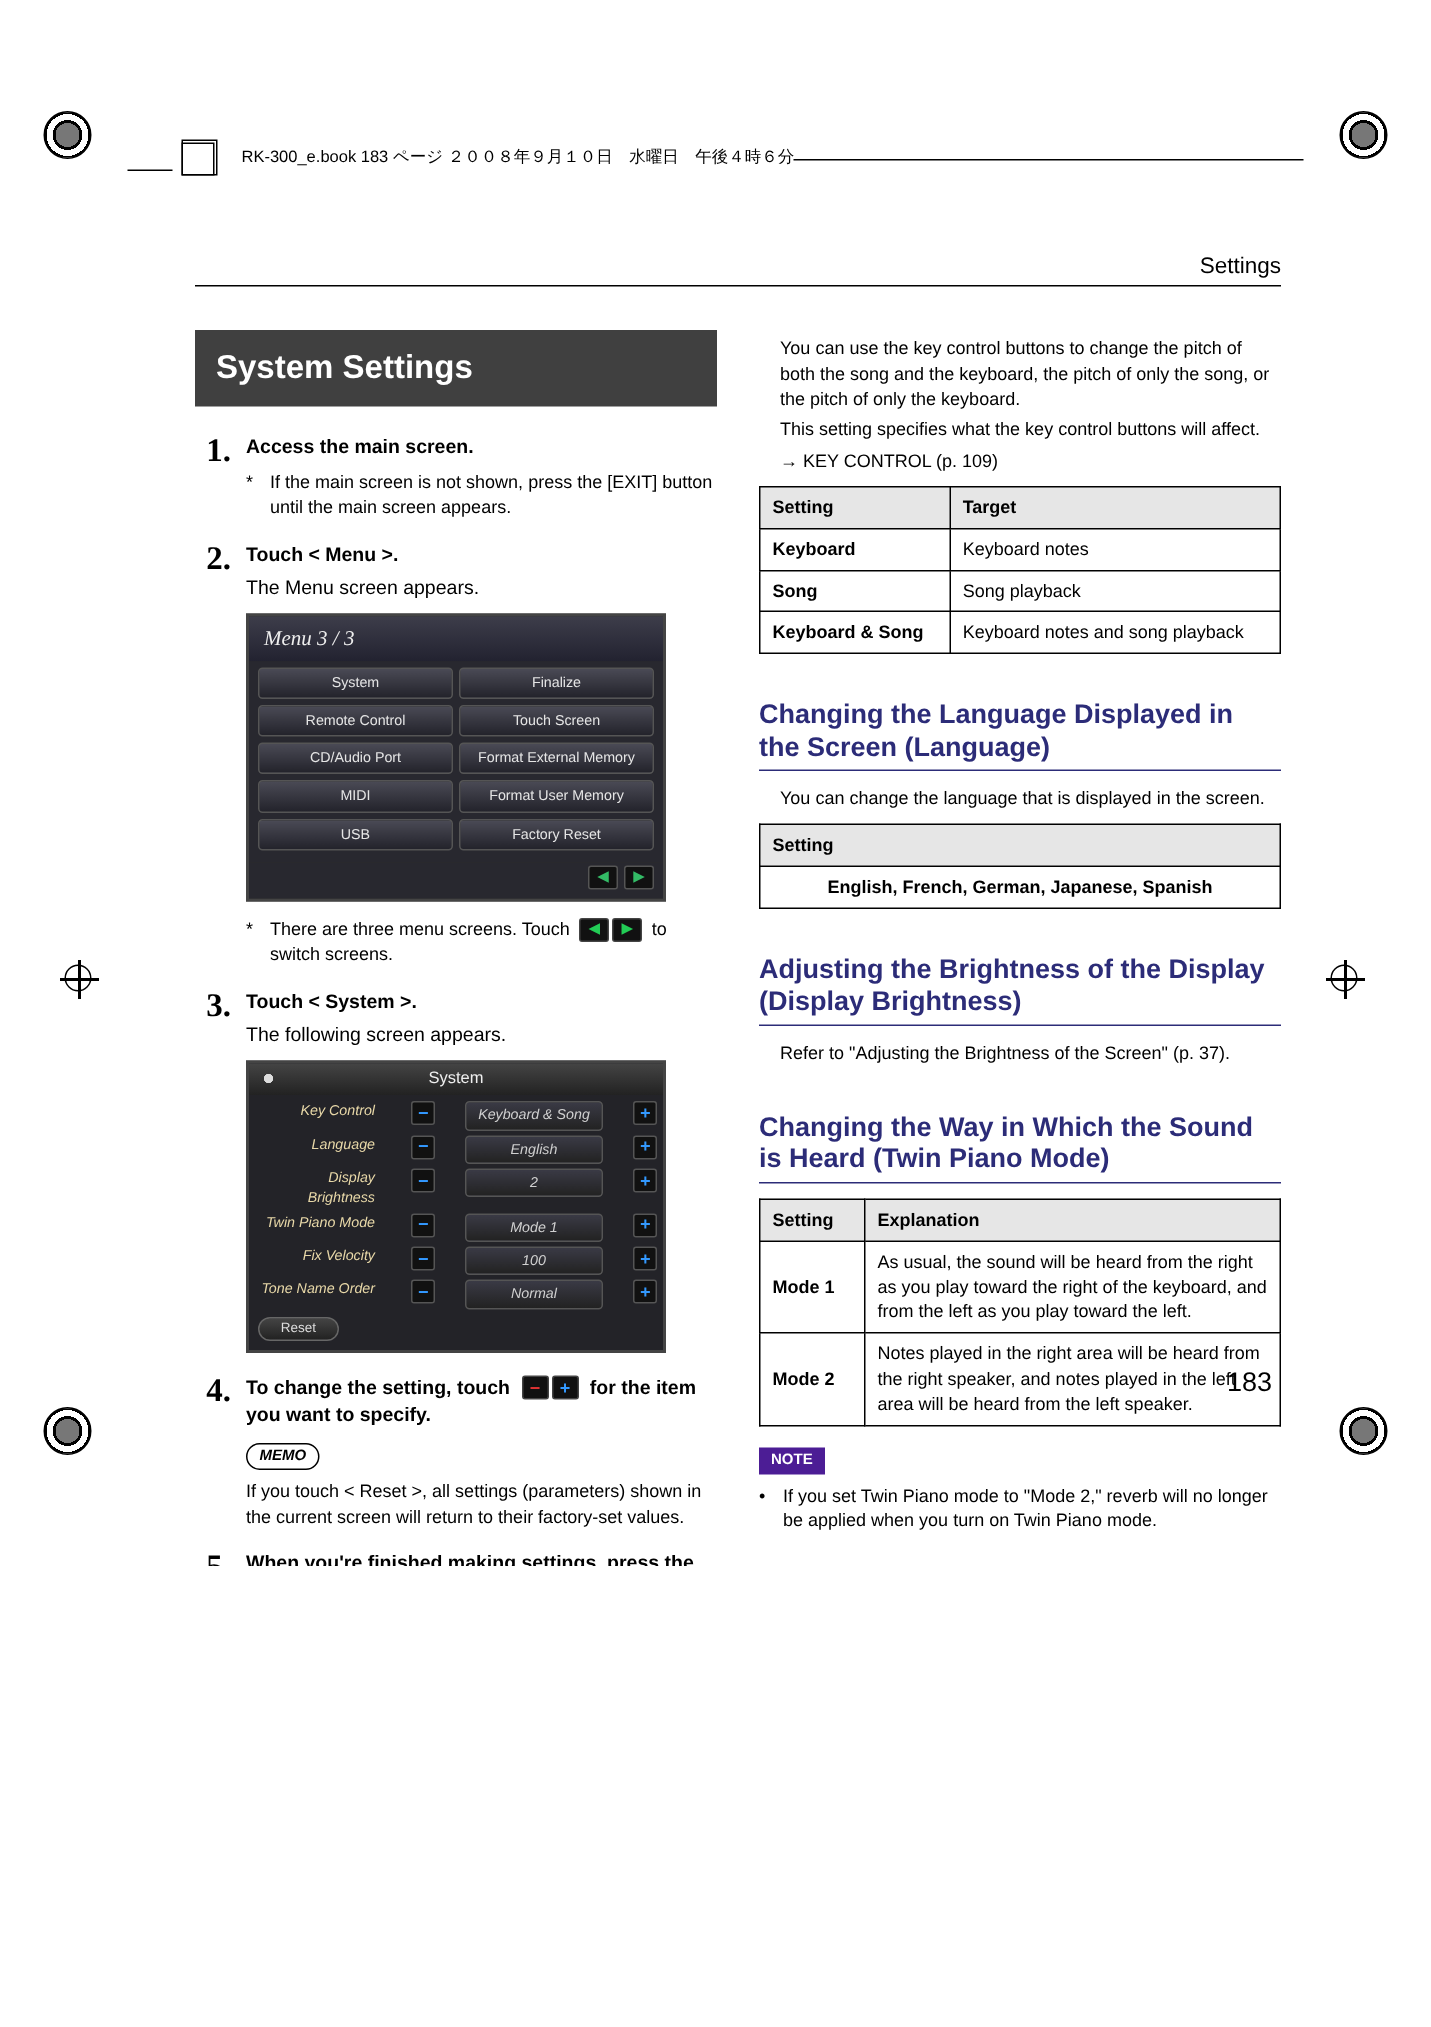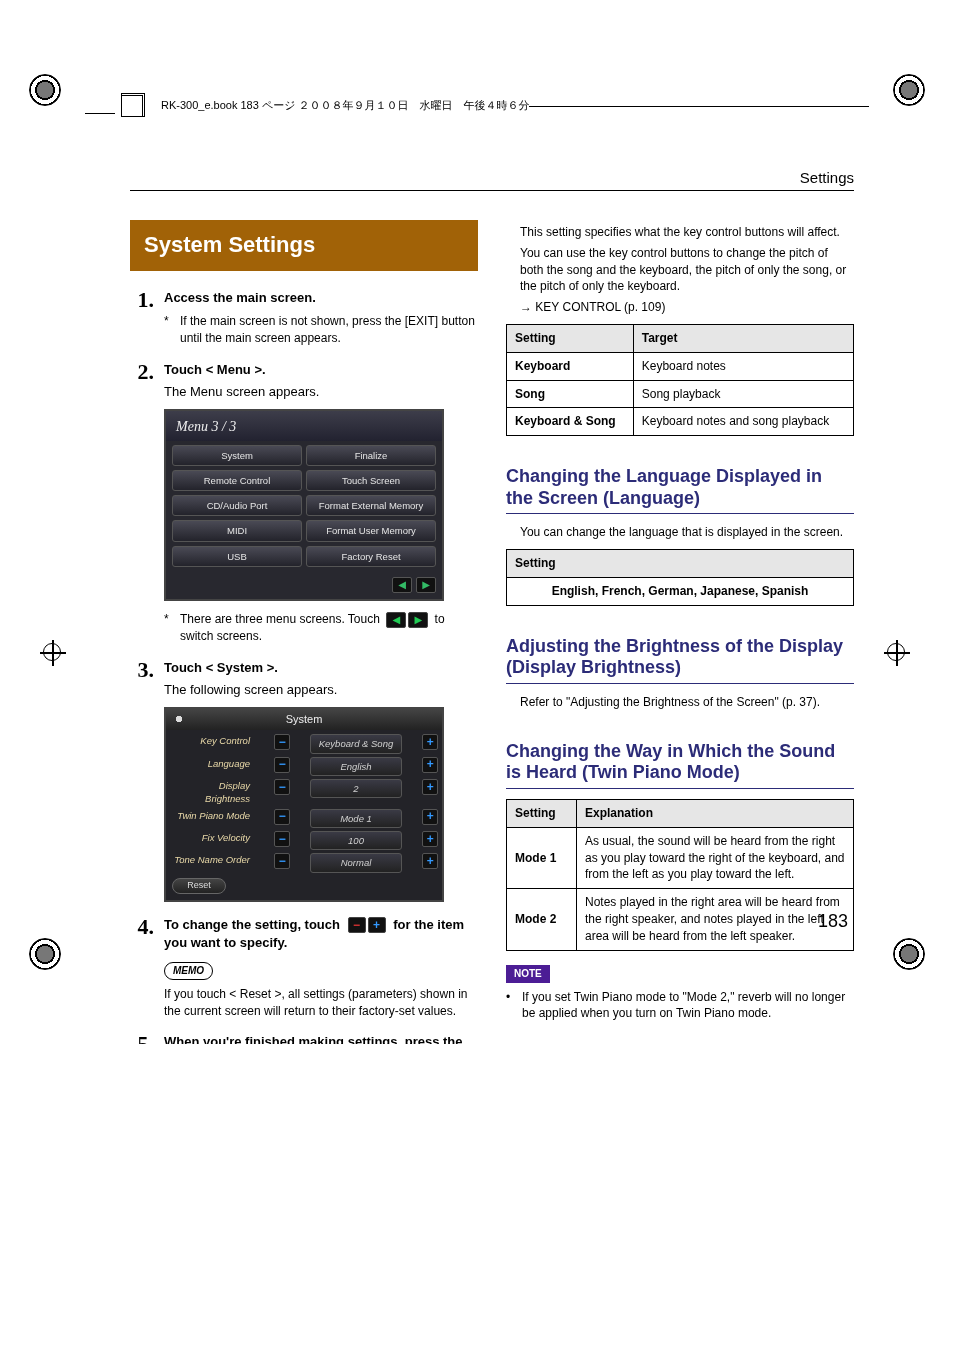--- a/index.html
+++ b/index.html
@@ -80,21 +80,21 @@
     display: flex;
     gap: 28px;
   }
   .col{
     flex: 1;
     min-width: 0;
   }
 
   
   .title-band{
-    background: #a16207;
+    background: #404040;
     color: #fff;
     font-weight: bold;
     font-size: 22px;
     padding: 10px 14px;
     margin-bottom: 18px;
   }
 
   .step{
     display: flex;
     gap: 10px;
@@ -422,22 +422,22 @@
           <div class="step-body">
             <div class="step-head">When you're finished making settings, press the [EXIT] button.</div>
           </div>
         </div>
 
       </div>
 
       <div class="col">
 
         <div class="rc-body">
+          <p>You can use the key control buttons to change the pitch of both the song and the keyboard, the pitch of only the song, or the pitch of only the keyboard.</p>
           <p>This setting specifies what the key control buttons will affect.</p>
-          <p>You can use the key control buttons to change the pitch of both the song and the keyboard, the pitch of only the song, or the pitch of only the keyboard.</p>
           <p class="arrow-ref">→ KEY CONTROL (p. 109)</p>
         </div>
         <table class="datatable">
           <tbody>
               <tr>
             <th>Setting</th>
             <th>Target</th>
           </tr>
           <tr>
             <td style="font-weight:bold">Keyboard</td>

